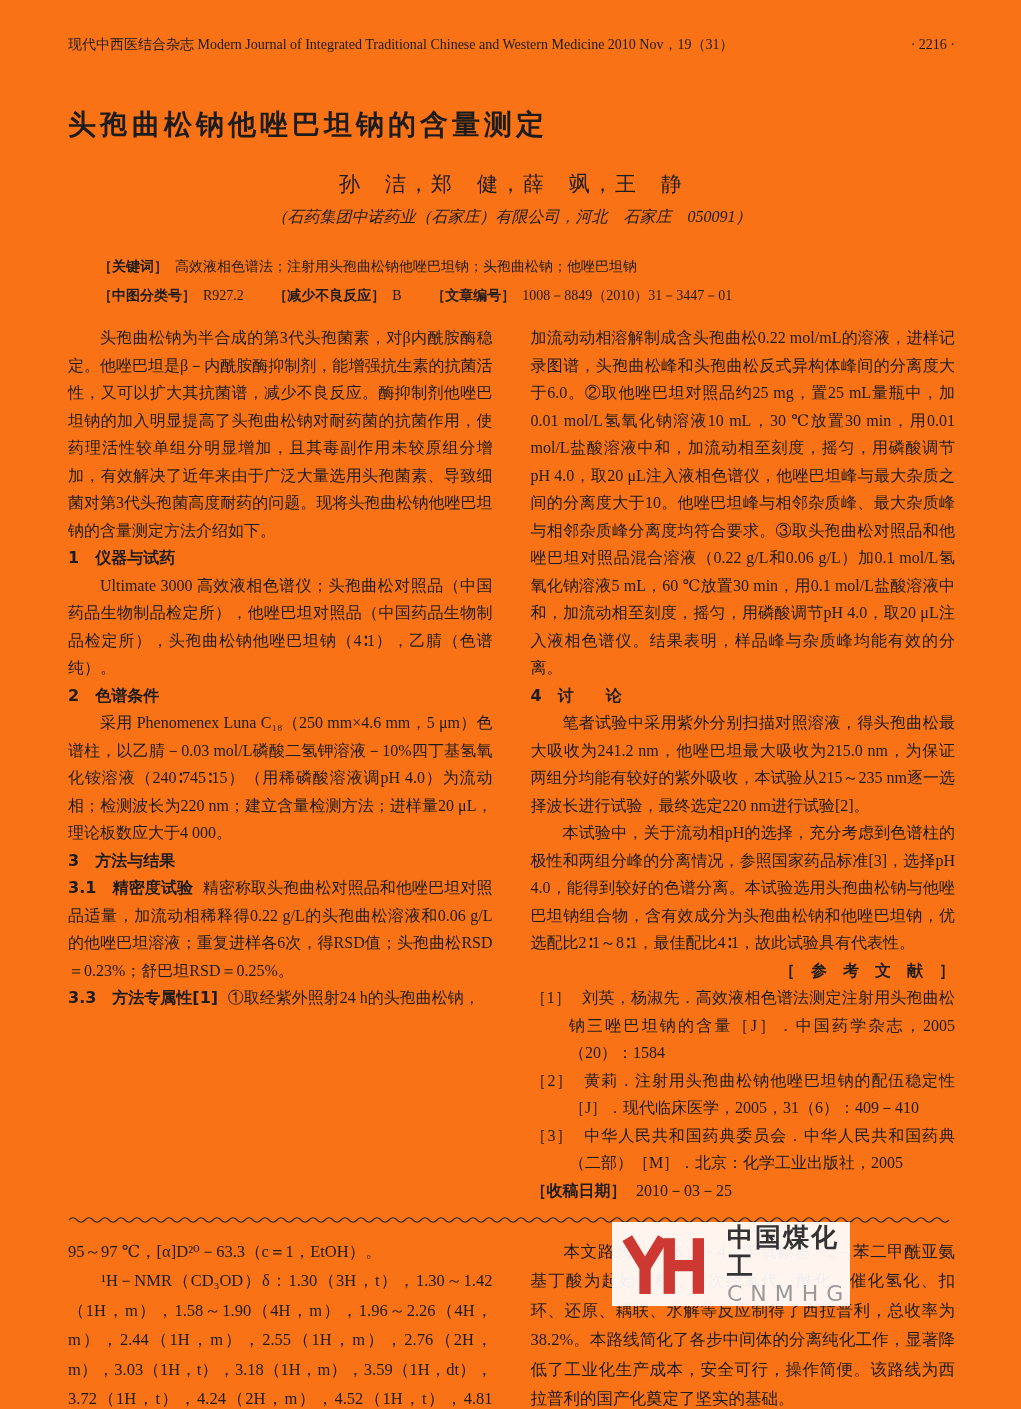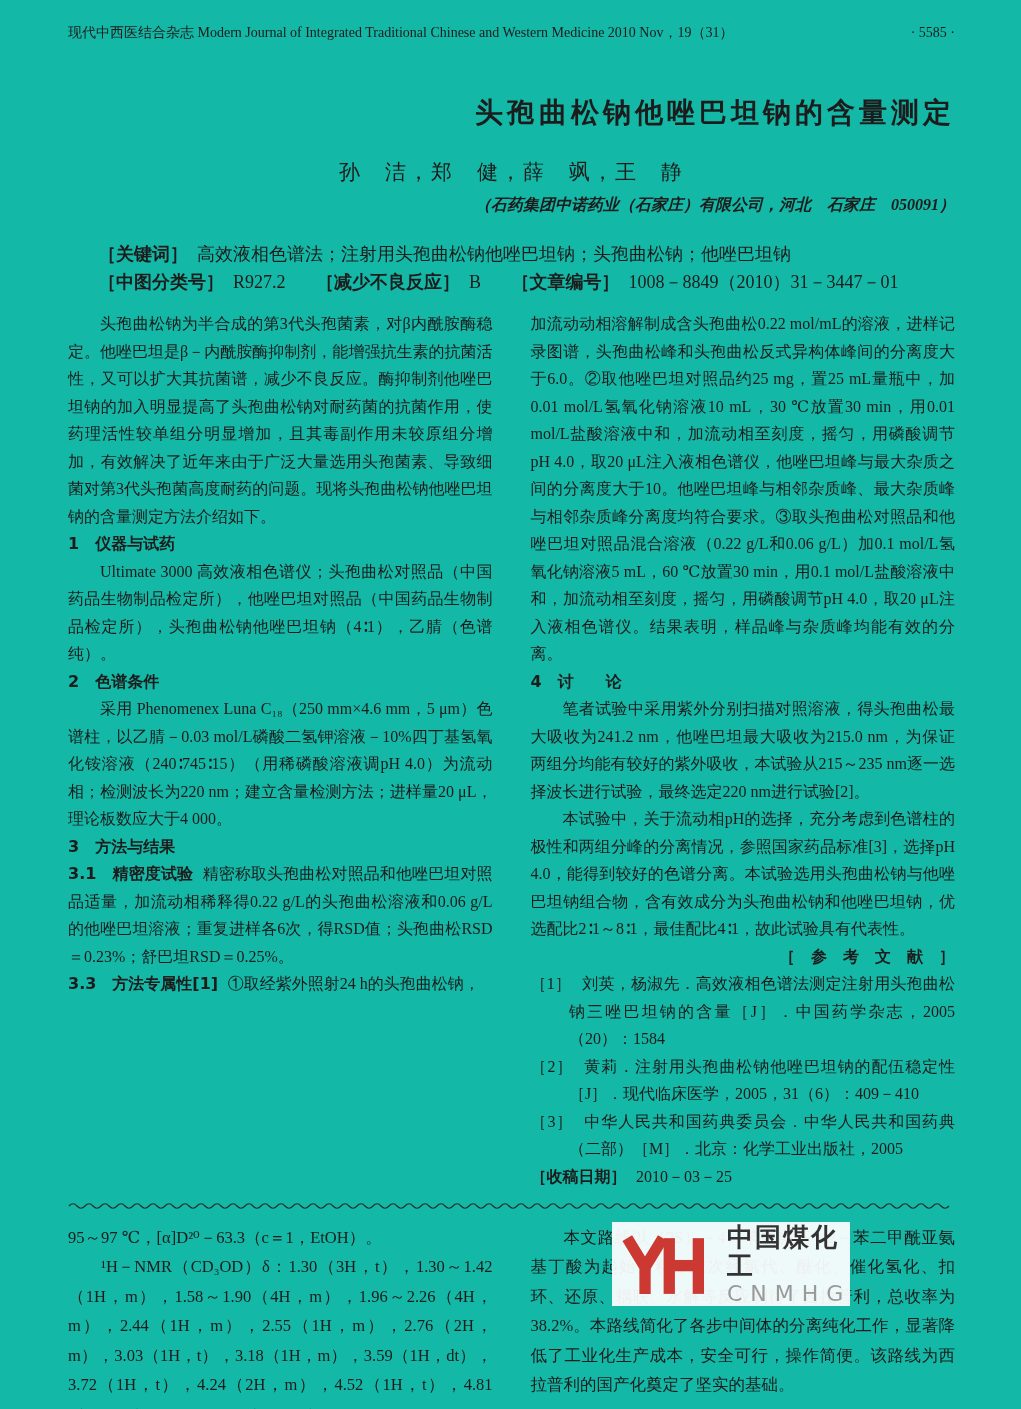--- a/index.html
+++ b/index.html
@@ -1,27 +1,27 @@
 <!DOCTYPE html>
 <html><head>
 <meta charset="utf-8">
 <style>
   html,body{margin:0;padding:0;background:#9a9a9a;}
   .page{
     position:relative;width:1021px;height:1409px;margin:0 auto;box-sizing:border-box;
-    background:#14b8a6;color:#1c1c1c;overflow:hidden;
-    padding:24px 66px 24px 68px;
+    background:#f97316;color:#1c1c1c;overflow:hidden;
+    padding:36px 66px 24px 68px;
     font-family:"Liberation Serif","DejaVu Serif",serif;
   }
   .page-header{display:flex;justify-content:space-between;align-items:baseline;font-size:14px;}
-  .title{margin:52px 0 0;text-align:right;font-size:28px;font-weight:700;letter-spacing:4px;
+  .title{margin:52px 0 0;text-align:left;font-size:28px;font-weight:700;letter-spacing:4px;
     font-family:Liberation Mono, monospace;}
   .authors{margin-top:26px;text-align:center;font-size:21px;letter-spacing:2px;}
-  .affiliation{margin-top:9px;text-align:right;font-size:16px;font-style:italic;font-weight:bold;}
-  .meta{margin-top:24px;padding-left:30px;font-size:18px;line-height:28px;}
+  .affiliation{margin-top:9px;text-align:center;font-size:16px;font-style:italic;}
+  .meta{margin-top:24px;padding-left:30px;font-size:14px;line-height:28px;}
   .blabel{font-family:"DejaVu Sans","Liberation Sans",sans-serif;font-weight:700;}
   .meta .val{margin-right:26px;}
   .meta .blabel{margin-right:.5em;}
   .columns{display:flex;gap:38px;margin-top:14px;font-size:16px;line-height:27.5px;text-align:justify;}
   .col{flex:1 1 0;min-width:0;}
   .col p{margin:0;}
   p.ind{text-indent:2em;}
   h3.sec{margin:0;font-size:16px;font-weight:700;line-height:27.5px;
     font-family:"DejaVu Sans","Liberation Sans",sans-serif;}
   .sec-inline{font-weight:700;margin-right:.6em;
@@ -42,21 +42,21 @@
   .wm-en{font-family:"DejaVu Sans","Liberation Sans",sans-serif;font-size:22px;color:#999;
     letter-spacing:8px;margin-top:3px;line-height:1;}
 </style>
 </head>
 <body>
 
 <div class="page">
 
   <div class="page-header">
     <span>现代中西医结合杂志 Modern Journal of Integrated Traditional Chinese and Western Medicine 2010 Nov，19（31）</span>
-    <span>· 5585 ·</span>
+    <span>· 2216 ·</span>
   </div>
 
   <h1 class="title">头孢曲松钠他唑巴坦钠的含量测定</h1>
   <div class="authors">孙　洁，郑　健，薛　飒，王　静</div>
   <div class="affiliation">（石药集团中诺药业（石家庄）有限公司，河北　石家庄　050091）</div>
 
   <div class="meta">
     <div>
       <span class="blabel">［关键词］</span><span>高效液相色谱法；注射用头孢曲松钠他唑巴坦钠；头孢曲松钠；他唑巴坦钠</span>
     </div>

